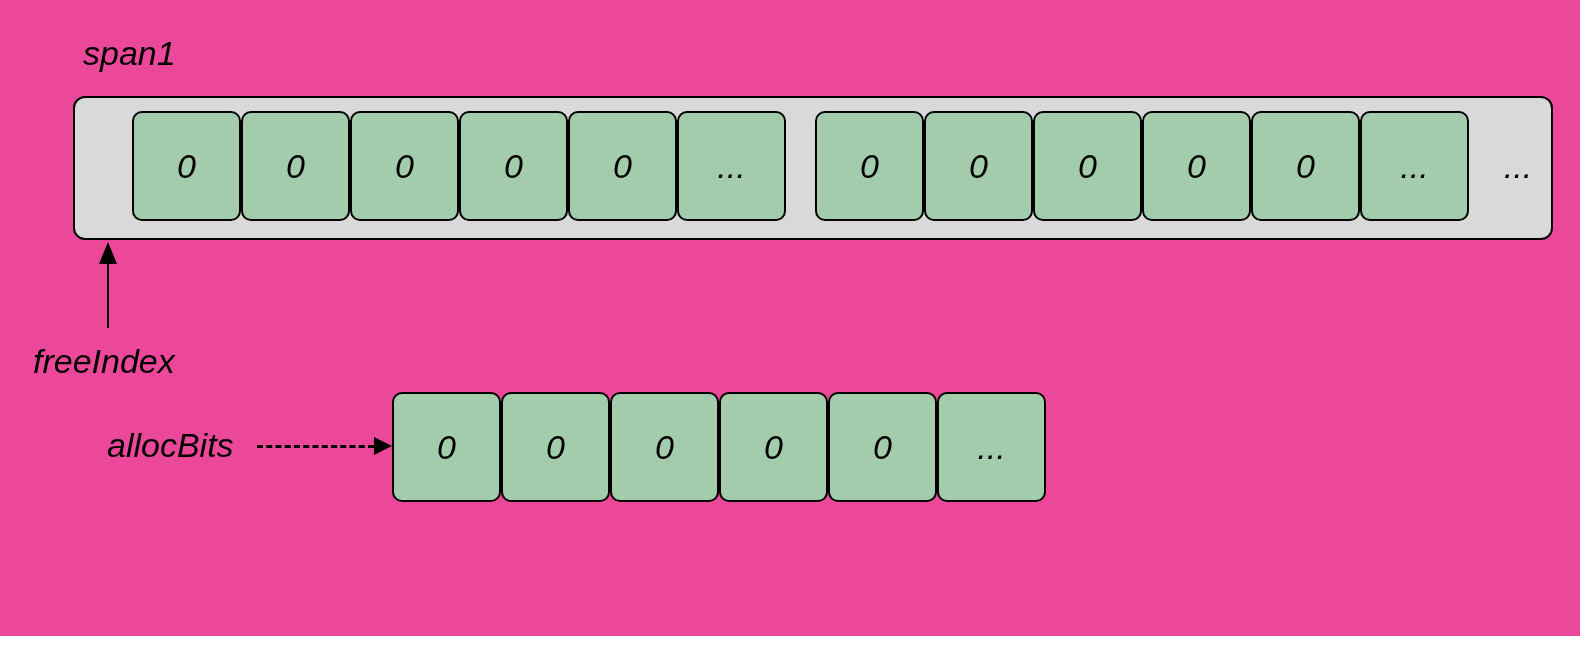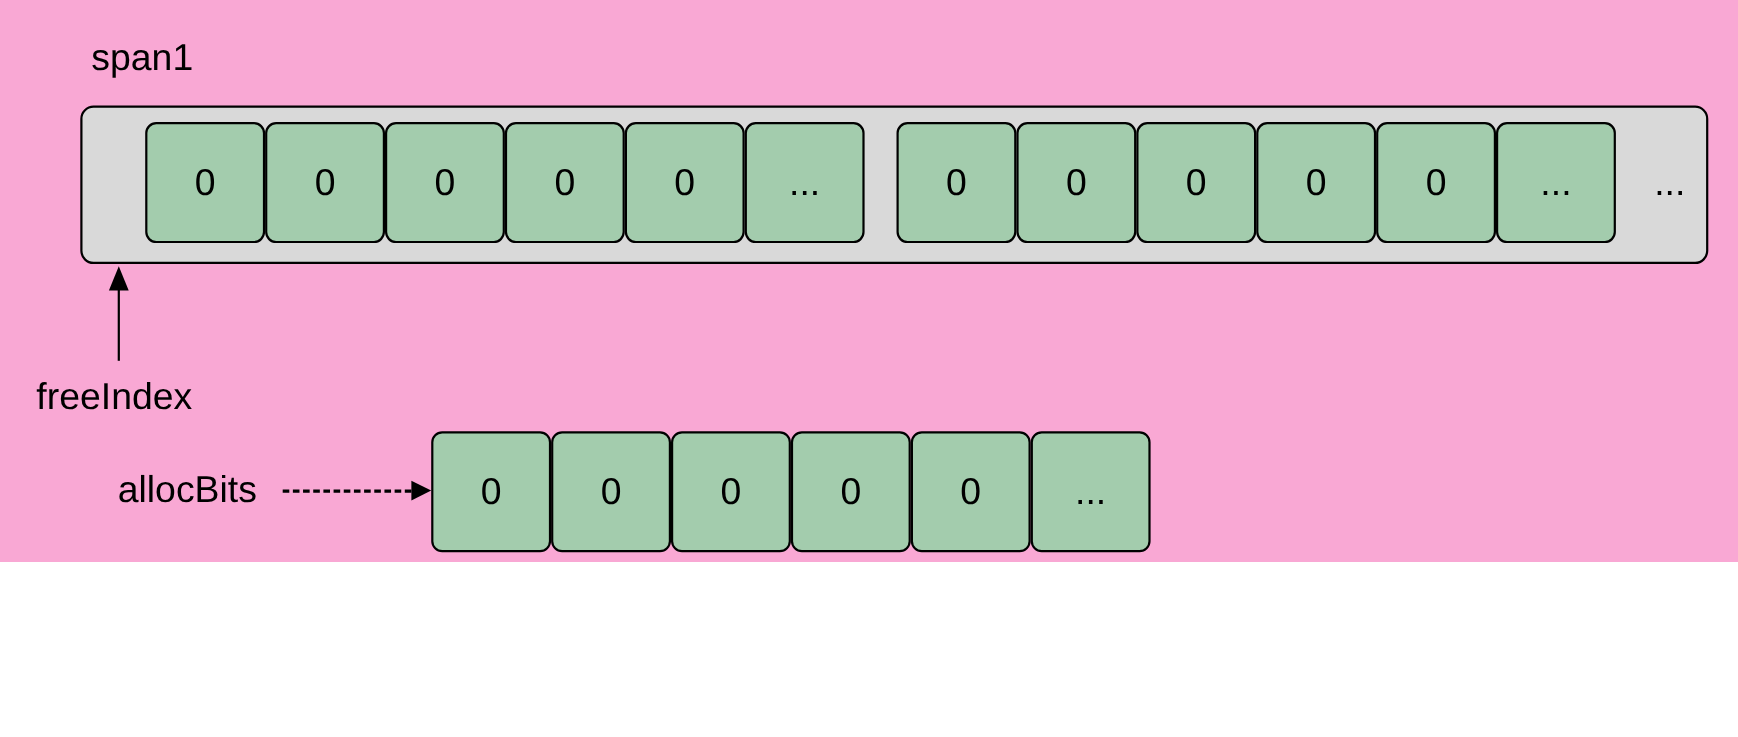--- a/index.html
+++ b/index.html
@@ -5,23 +5,24 @@
   html, body {
     margin: 0;
     padding: 0;
     background: #ffffff;
     font-family: "Liberation Sans", sans-serif;
     color: #000000;
   }
   .canvas {
     position: relative;
     width: 1580px;
-    height: 511px;
-    background: #f9a8d4;
+    height: 636px;
+    background: #ec4899;
     overflow: hidden;
+    font-style: italic;
   }
   .label {
     position: absolute;
     font-size: 34px;
     line-height: 1;
     white-space: nowrap;
     color: #000000;
   }
   #span1-label   { left: 83px;  top: 36px; }
   #freeindex-label { left: 33px;  top: 344px; }

